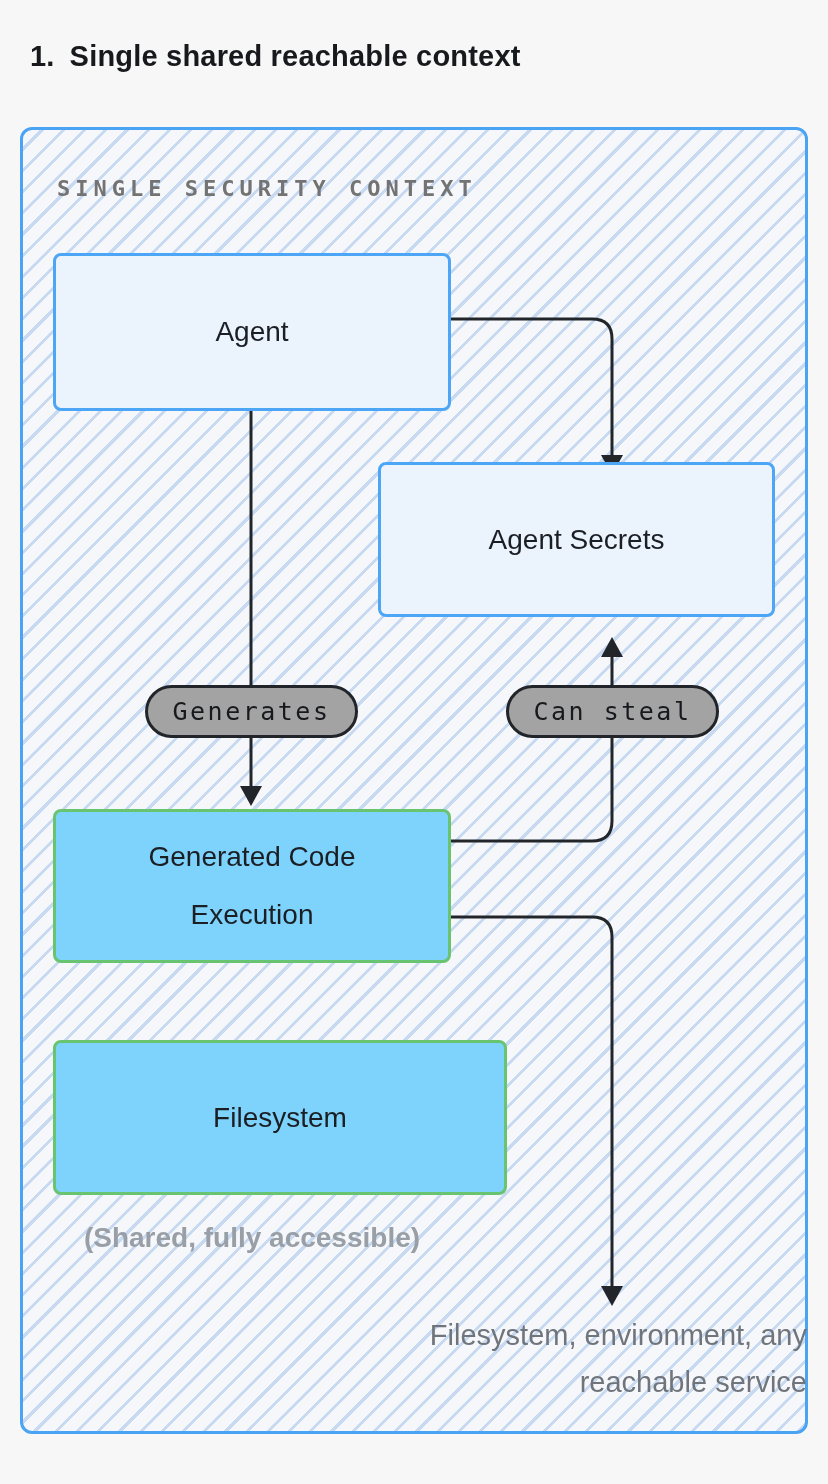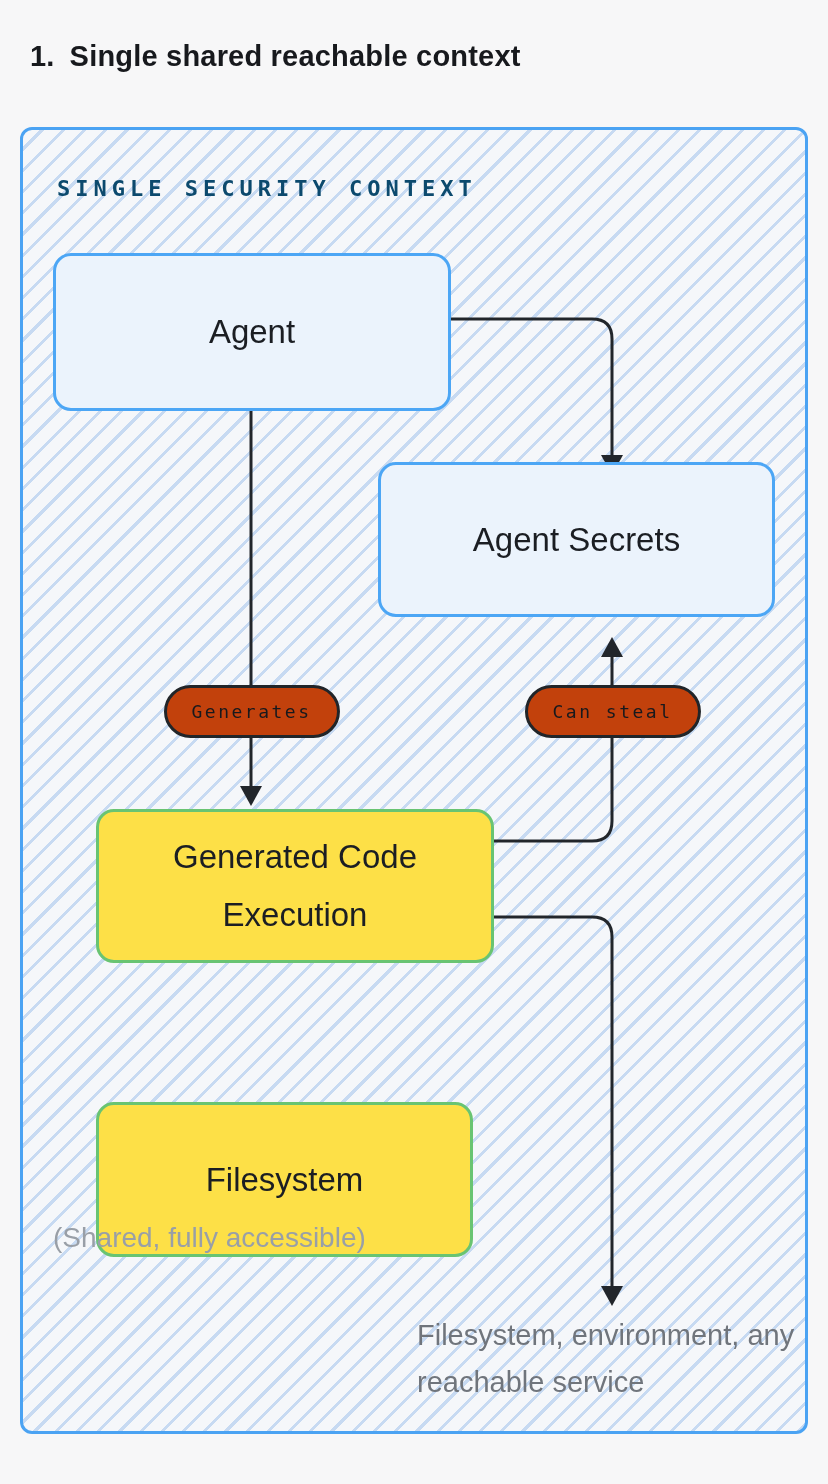--- a/index.html
+++ b/index.html
@@ -50,108 +50,109 @@
   }
 
   .frame-label {
     position: absolute;
     left: 57px;
     top: 176px;
     font-family: "DejaVu Sans Mono", monospace;
     font-size: 22px;
     font-weight: 700;
     letter-spacing: 5px;
-    color: #0c4a6e;
+    color: #737373;
     z-index: 10;
   }
 
   
   svg.connectors {
     position: absolute;
     left: 0;
     top: 0;
     z-index: 5;
     pointer-events: none;
   }
 
   
   .node {
     position: absolute;
     box-sizing: border-box;
-    border-radius: 18px;
+    border-radius: 8px;
     display: flex;
     align-items: center;
     justify-content: center;
     text-align: center;
-    font-size: 33px;
+    font-size: 28px;
     color: #1B1E23;
     z-index: 10;
   }
   .node.blue {
     border: 3px solid #4CA6F5;
     background: #EBF3FC;
   }
   .node.green {
     border: 3px solid #69C472;
-    background: #fde047;
-    margin-left: 43px;
+    background: #7dd3fc;
   }
   .node-agent        { left: 53px;  top: 253px;  width: 398px; height: 158px; }
   .node-secrets      { left: 378px; top: 462px;  width: 397px; height: 155px; }
   .node-gce          { left: 53px;  top: 809px;  width: 398px; height: 154px; }
-  .node-filesystem   { left: 53px;  top: 1102px; width: 377px; height: 155px; }
+  .node-filesystem   { left: 53px;  top: 1040px; width: 454px; height: 155px; }
 
   .node-gce .node-label {
     display: inline-block;
     max-width: 300px;
     line-height: 58px;
   }
 
   
   .pill {
     position: absolute;
     top: 685px;
     height: 53px;
     box-sizing: border-box;
     padding: 0 25px;
     display: flex;
     align-items: center;
     justify-content: center;
-    background: #c2410c;
+    background: #a3a3a3;
     border: 3px solid #212529;
     border-radius: 27px;
     font-family: "DejaVu Sans Mono", monospace;
-    font-size: 18px;
+    font-size: 25px;
     font-weight: 500;
     letter-spacing: 2.5px;
     color: #17191D;
     transform: translateX(-50%);
     white-space: nowrap;
     z-index: 10;
   }
   .pill-generates { left: 251.5px; }
   .pill-can-steal { left: 612.5px; text-align: right; }
 
   
   .fs-caption {
     position: absolute;
     left: 53px;
     top: 1222px;
     width: 398px;
+    text-align: center;
     font-size: 28px;
     color: #999FA7;
     white-space: nowrap;
     z-index: 10;
+    font-weight: bold;
   }
   .sink-text {
     position: absolute;
     left: 417px;
     top: 1312px;
     width: 390px;
-    text-align: left;
+    text-align: right;
     font-size: 29px;
     line-height: 47px;
     color: #70757C;
     z-index: 10;
   }
 </style>
 </head>
 <body>
 
 <div class="page-title">

